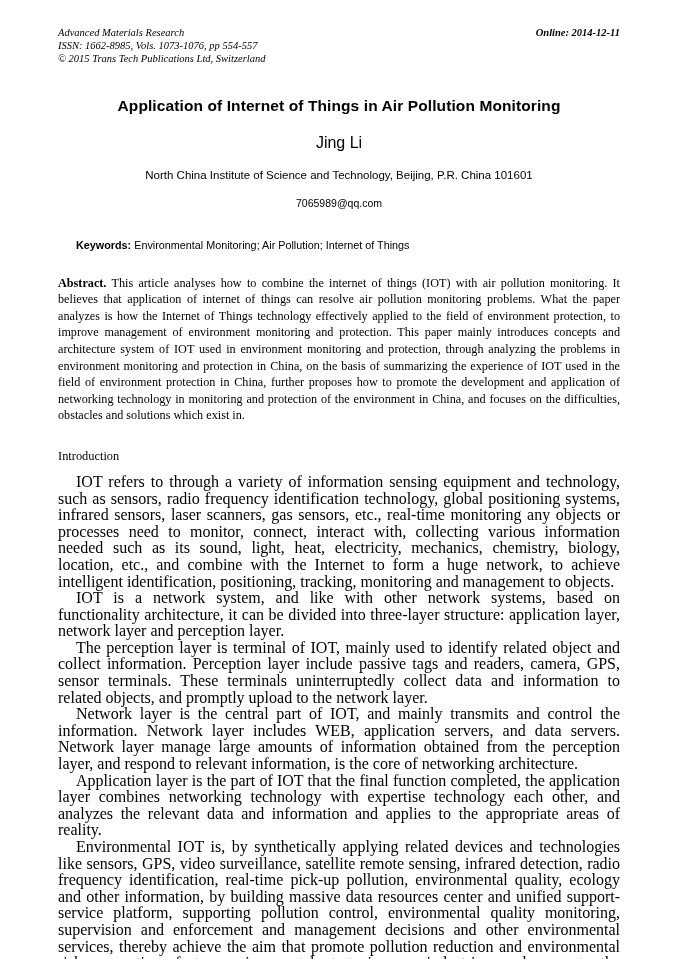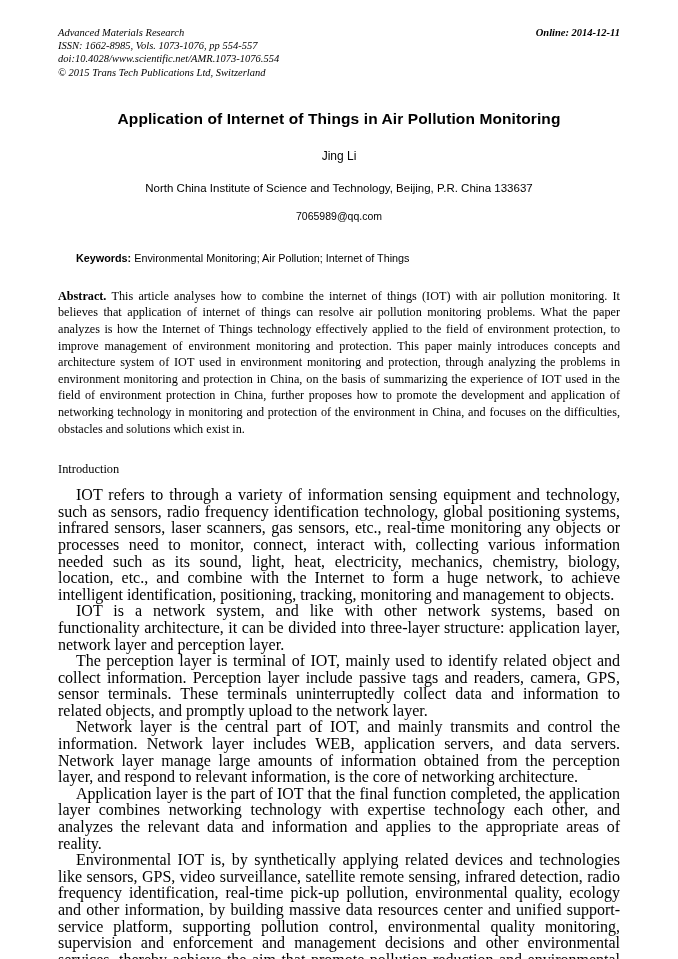--- a/index.html
+++ b/index.html
@@ -45,21 +45,21 @@
     font-family: "Liberation Sans", sans-serif;
     font-weight: bold;
     font-size: 15.5px;
     line-height: 20px;
     letter-spacing: 0.1px;
   }
   .author {
     margin-top: 18px;
     text-align: center;
     font-family: "Liberation Sans", sans-serif;
-    font-size: 12px;
+    font-size: 16px;
     line-height: 18px;
   }
   .affiliation {
     margin-top: 15px;
     text-align: center;
     font-family: "Liberation Sans", sans-serif;
     font-size: 11.5px;
     line-height: 16px;
   }
   .email {
@@ -112,31 +112,30 @@
 </style>
 </head>
 <body>
 
 <div class="page">
 
   <div class="header">
     <div class="header-left">
       <div>Advanced Materials Research</div>
       <div>ISSN: 1662-8985, Vols. 1073-1076, pp 554-557</div>
-      <div>doi:10.4028/www.scientific.net/AMR.1073-1076.554</div>
       <div>© 2015 Trans Tech Publications Ltd, Switzerland</div>
     </div>
     <div class="header-right">Online: 2014-12-11</div>
   </div>
 
   <div class="title">Application of Internet of Things in Air Pollution Monitoring</div>
 
   <div class="author">Jing Li</div>
 
-  <div class="affiliation">North China Institute of Science and Technology, Beijing, P.R. China 133637</div>
+  <div class="affiliation">North China Institute of Science and Technology, Beijing, P.R. China 101601</div>
 
   <div class="email">7065989@qq.com</div>
 
   <div class="keywords">
     <span class="kw-label">Keywords:</span>
     <span>Environmental Monitoring; Air Pollution; Internet of Things</span>
   </div>
 
   <div class="abstract">
     <span class="ab-label">Abstract.</span>

